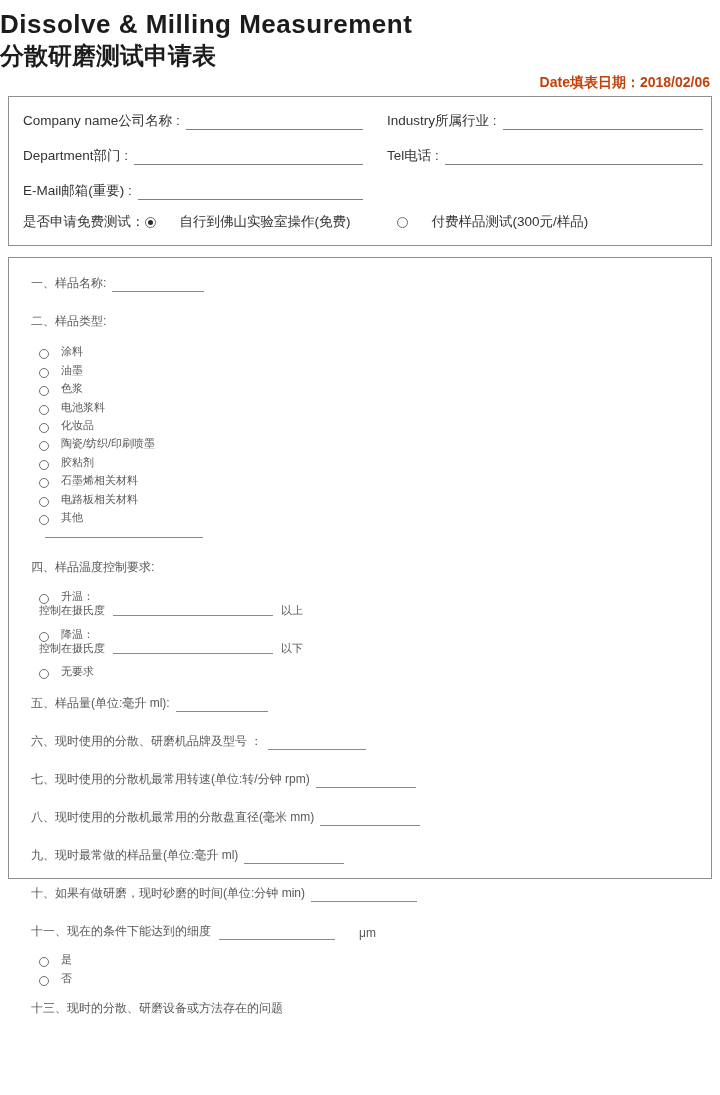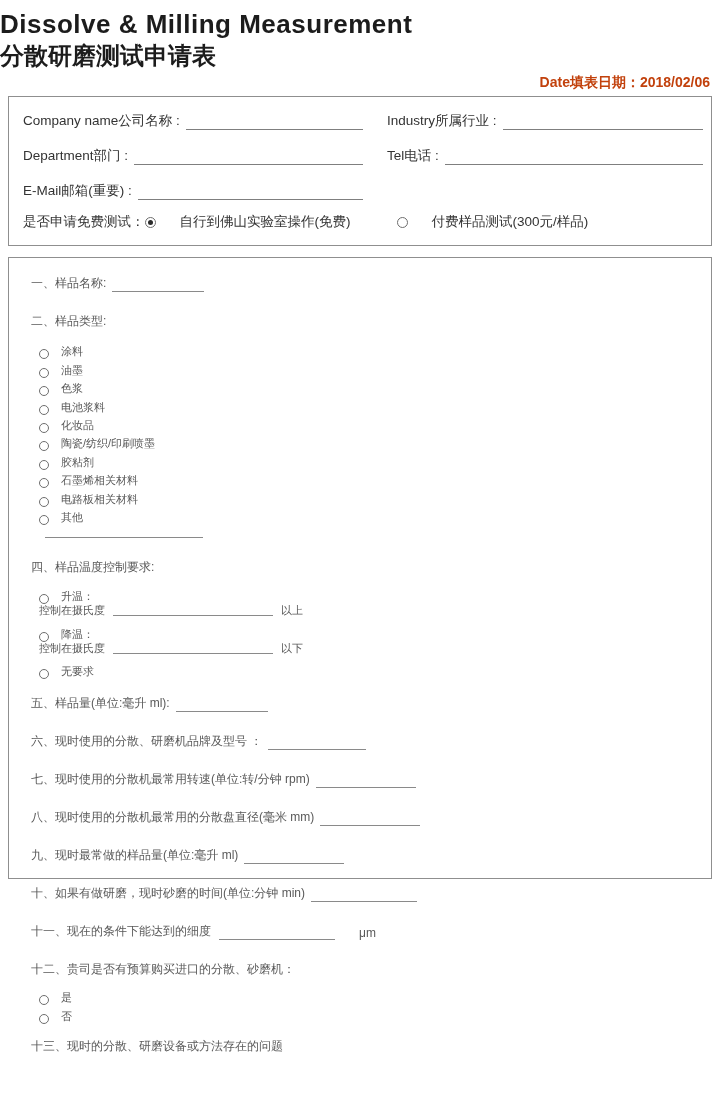--- a/index.html
+++ b/index.html
@@ -212,21 +212,20 @@
     <span>十、如果有做研磨，现时砂磨的时间(单位:分钟 min)</span>
     <span class="u" style="width:106px; margin-left:6px;"></span>
   </div>
 
   <div class="q q-row gap32">
     <span>十一、现在的条件下能达到的细度</span>
     <span class="u" style="width:116px; margin-left:8px;"></span>
     <span style="margin-left:24px;">μm</span>
   </div>
 
-  <div class="q gap32">十二、贵司是否有预算购买进口的分散、砂磨机：</div>
   <div class="q12-list">
     <div class="ritem">
       <span class="radio"></span>
       <span class="rlbl">是</span>
     </div>
     <div class="ritem">
       <span class="radio"></span>
       <span class="rlbl">否</span>
     </div>
   </div>

